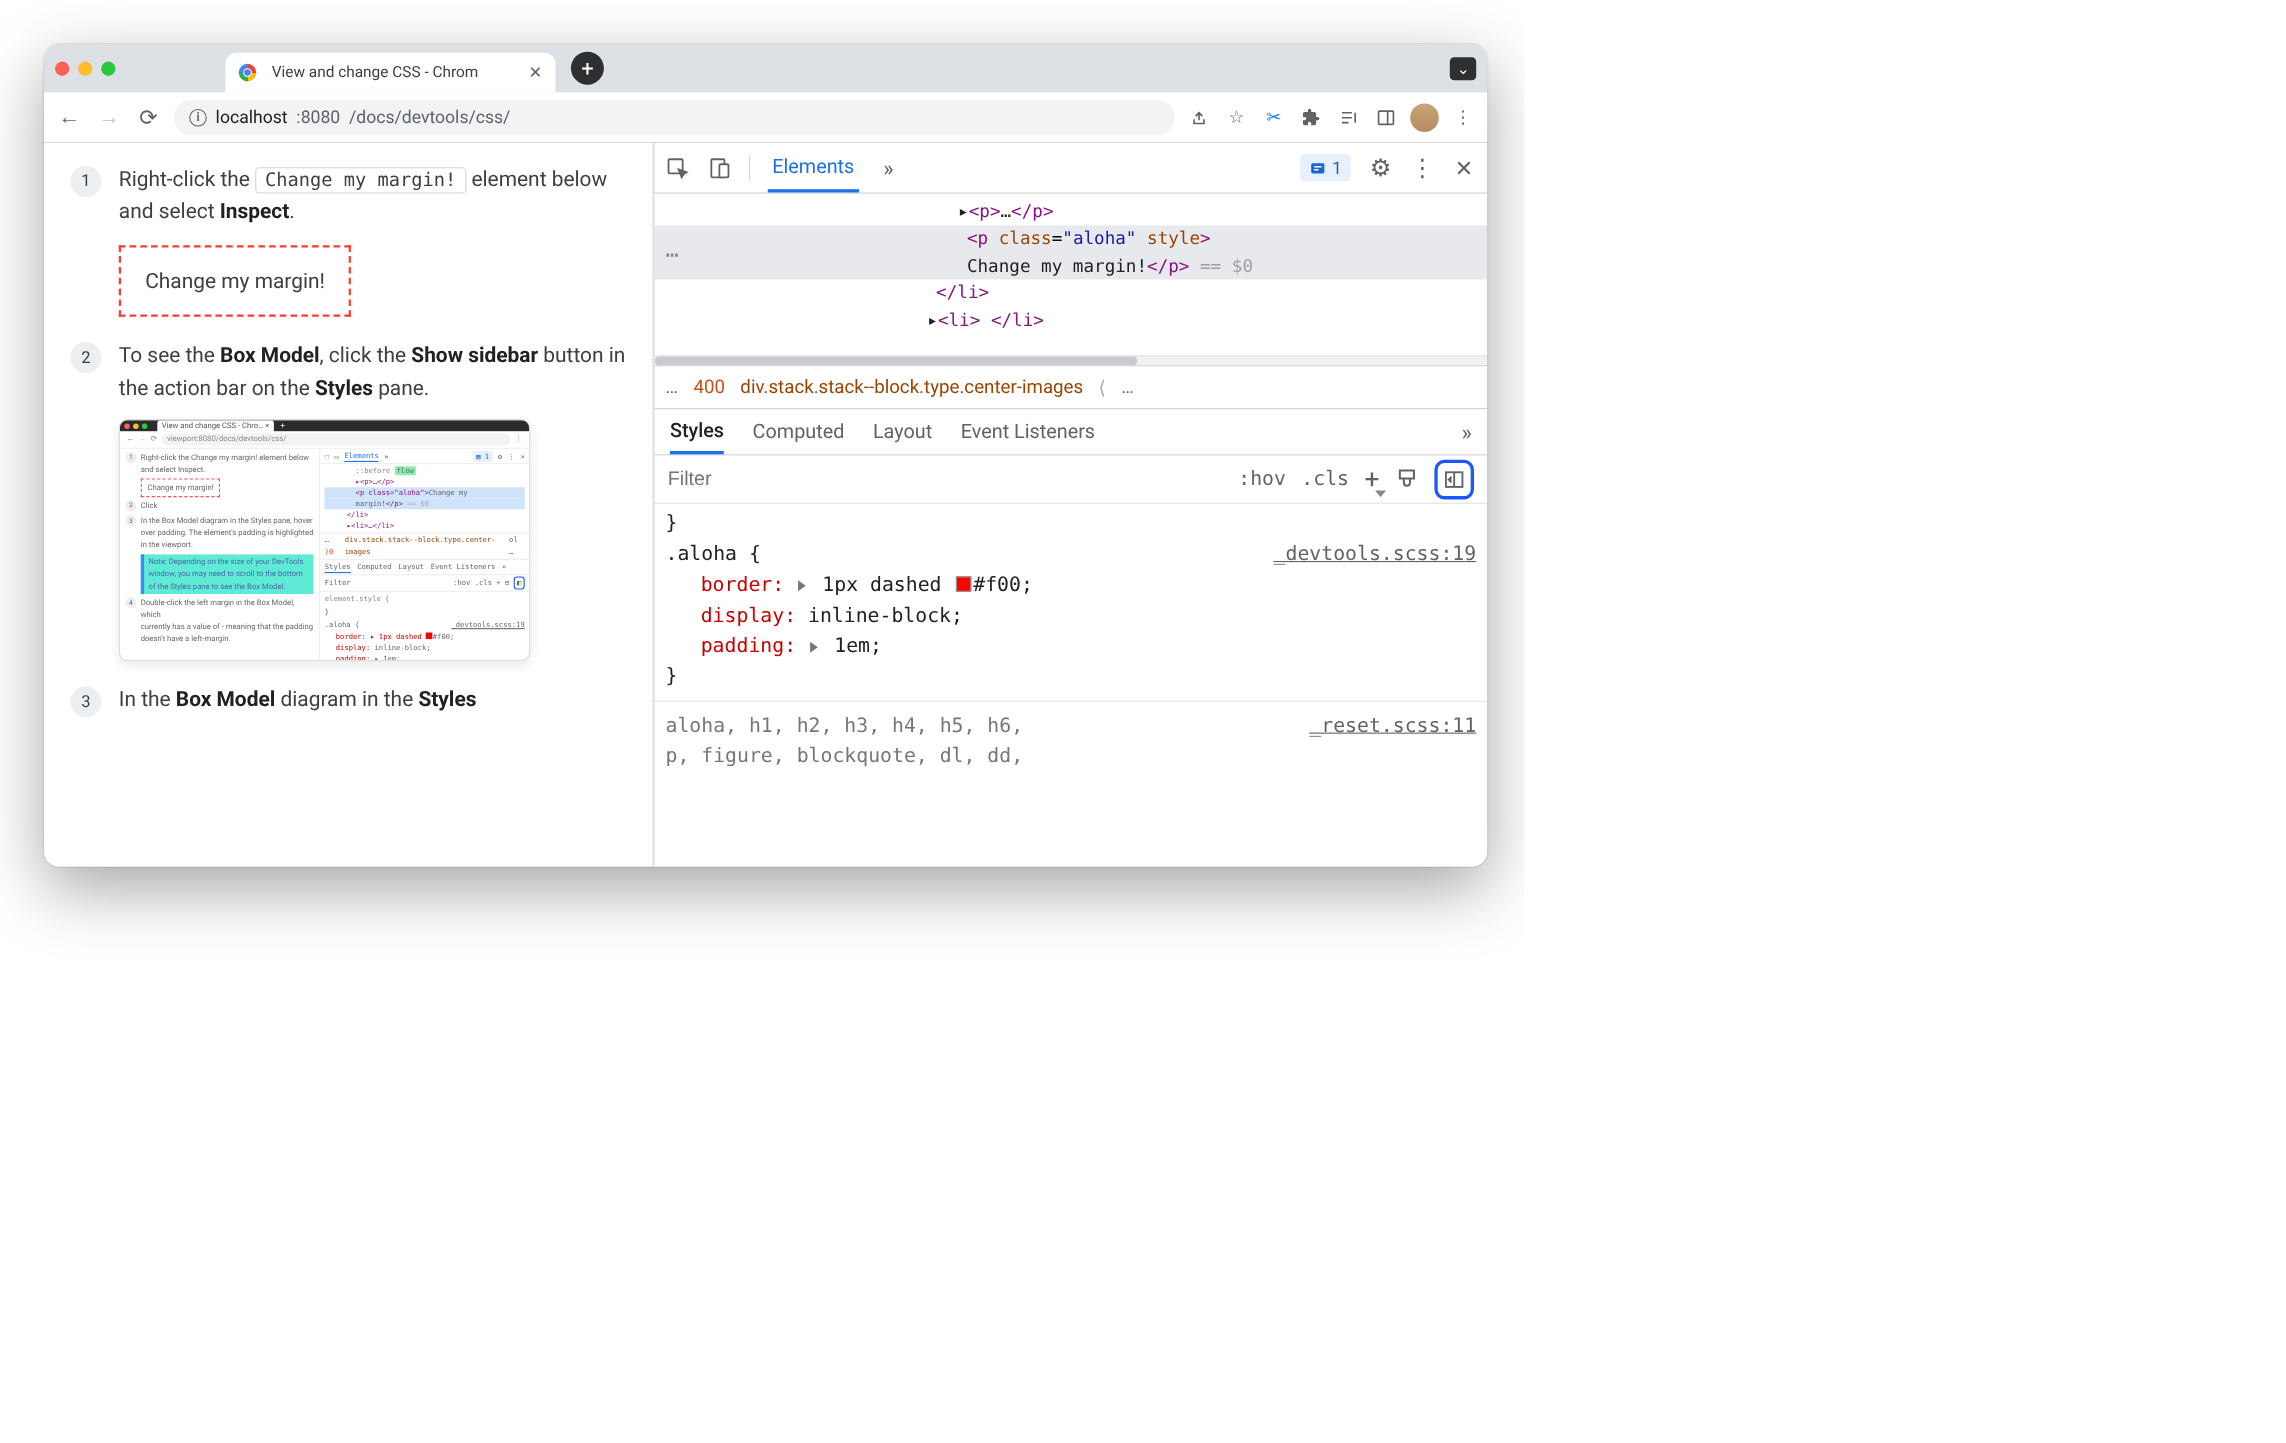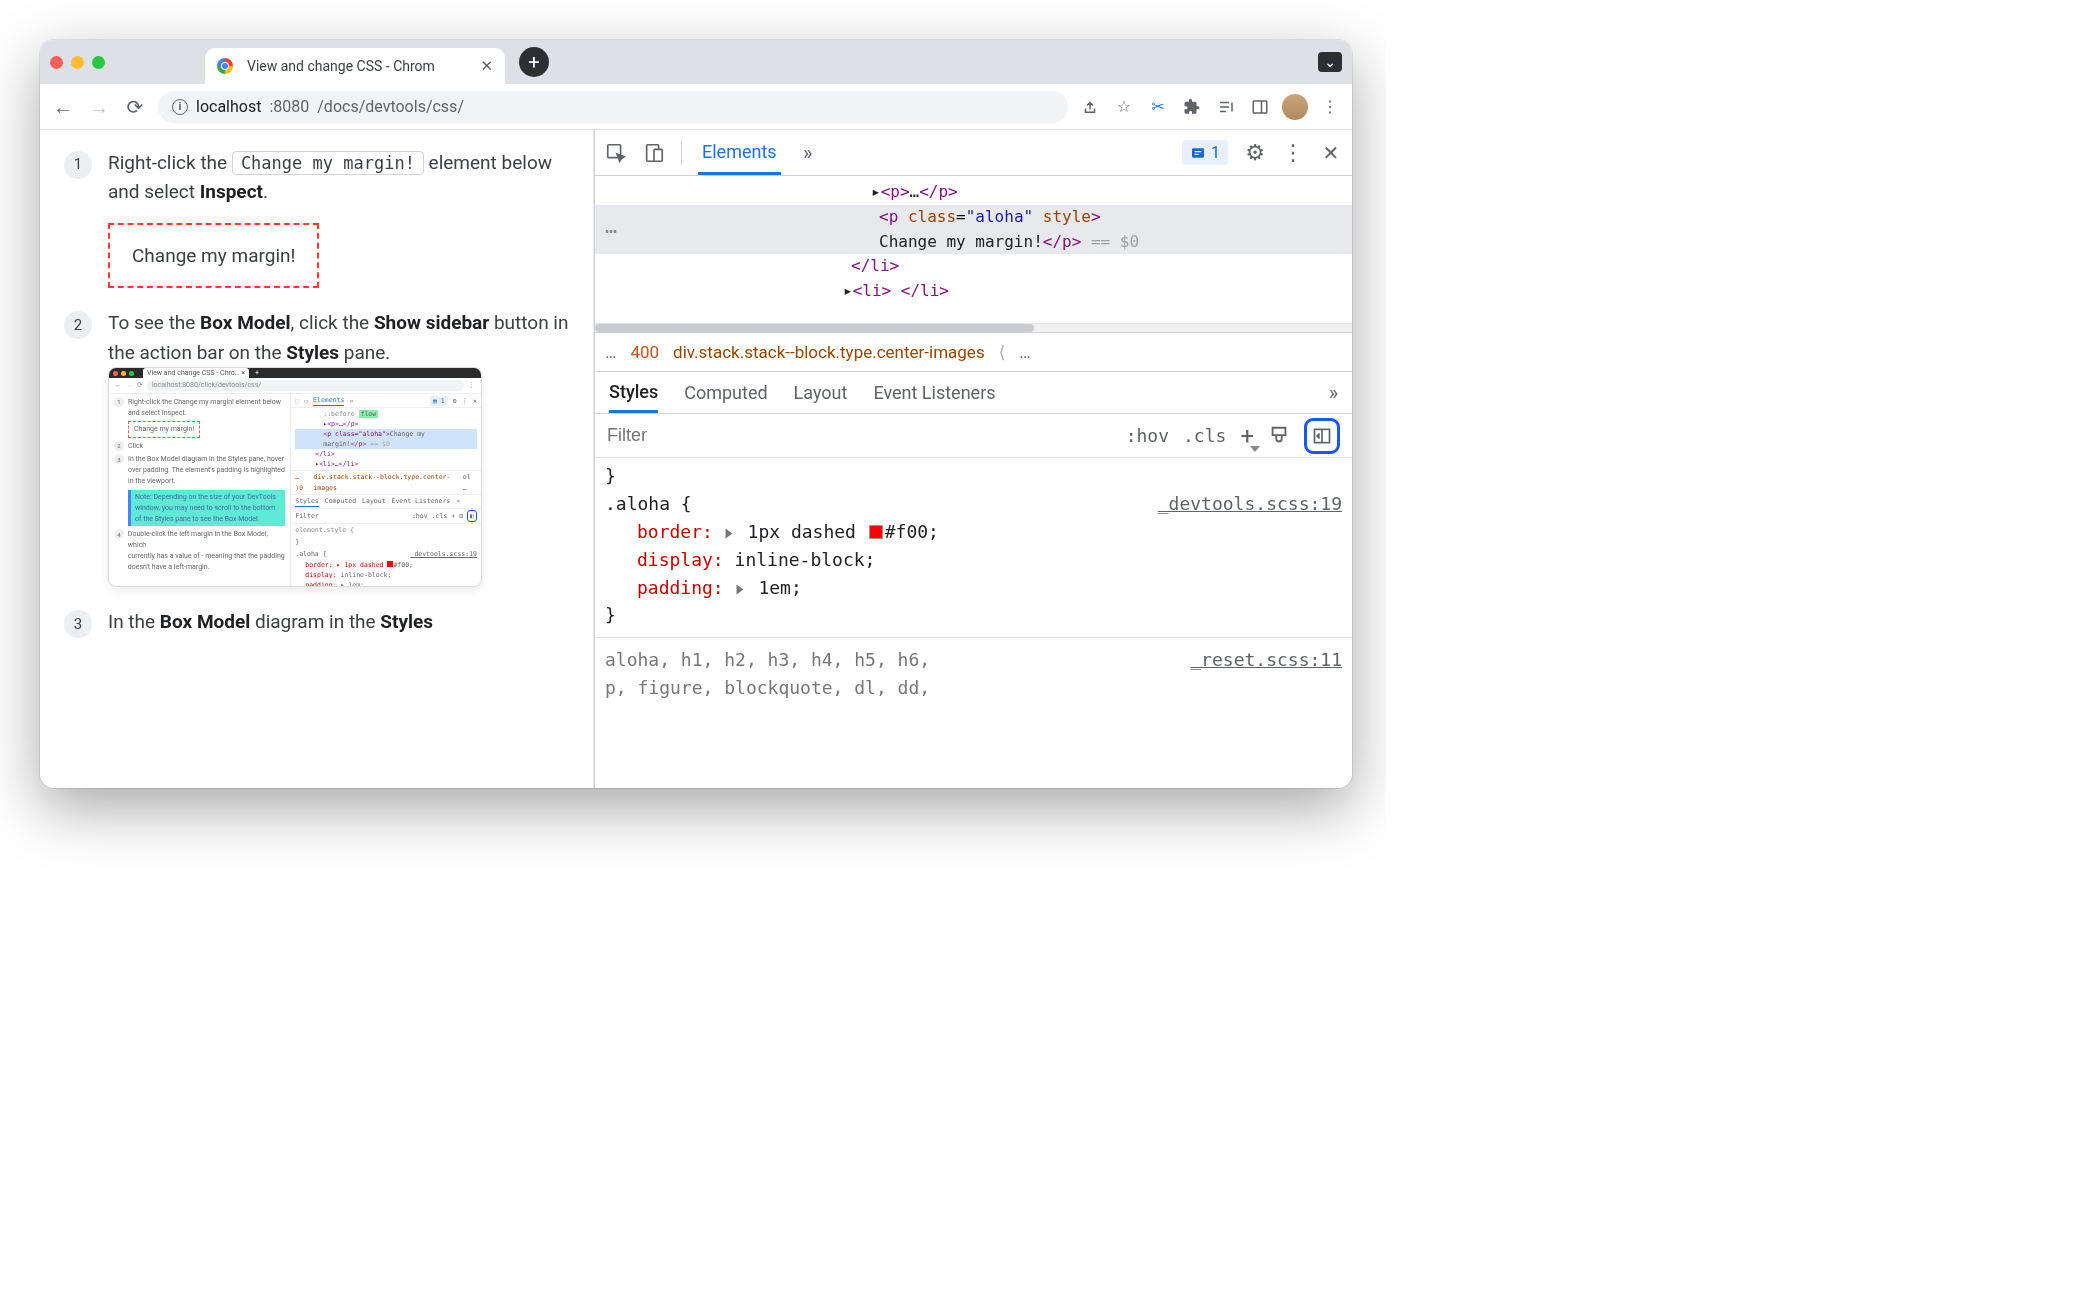--- a/index.html
+++ b/index.html
@@ -76,21 +76,21 @@
   .page{flex:0 0 554px;padding:18px 22px 18px 24px;overflow:hidden;font-size:19px;line-height:1.55;color:#3c4043;border-right:1px solid #e5e7eb}
   .devtools{flex:1;display:flex;flex-direction:column;min-width:0;border-left:1px solid #cfd2d6}
 
   ol.steps{list-style:none;counter-reset:st}
   ol.steps>li{display:flex;gap:16px;margin-bottom:20px}
   .stepnum{flex:0 0 28px;height:28px;border-radius:50%;background:#eceff1;color:#3c4043;font-size:15px;display:flex;align-items:center;justify-content:center;margin-top:3px}
   .steptxt{flex:1}
   .kbd{font-family:Menlo,Monaco,monospace;background:#fff;border:1px solid #d0d4d9;padding:1px 8px;border-radius:4px;font-size:17px}
   .strong{font-weight:700;color:#202124}
   .dashed-box{display:inline-block;border:2px dashed #ff3b30;padding:16px 22px;margin-top:16px;font-size:19px;color:#3c4043}
-  .shot{width:374px;height:220px;border:1px solid #dadce0;border-radius:8px;box-shadow:0 4px 10px rgba(0,0,0,.08);background:#fff;overflow:hidden;font-size:7px;color:#666}
+  .shot{width:374px;height:220px;border:1px solid #dadce0;border-radius:8px;margin-top:14px;box-shadow:0 4px 10px rgba(0,0,0,.08);background:#fff;overflow:hidden;font-size:7px;color:#666}
   .shot .sbar{height:10px;background:#2b2b2b;display:flex;align-items:center;padding:0 4px;gap:3px}
   .shot .sbar i{width:5px;height:5px;border-radius:50%;display:block}
 
   
   .dt-top{height:46px;border-bottom:1px solid #cfd2d6;display:flex;align-items:center;padding:0 10px;gap:16px}
   .dt-tab{font-size:18px;color:#5f6368;padding:10px 4px}
   .dt-tab.active{color:#1a73e8;border-bottom:3px solid #1a73e8}
   .chip{display:flex;align-items:center;gap:5px;background:#e8f0fe;color:#1967d2;border-radius:4px;padding:3px 8px;font-size:16px}
   .dt-icon{width:22px;height:22px;display:flex;align-items:center;justify-content:center;color:#5f6368}
 
@@ -212,21 +212,21 @@
                   <i style="background:#ff5f57"></i>
                   <i style="background:#febc2e"></i>
                   <i style="background:#28c840"></i>
                 <span style="color:#ccc;margin-left:6px;background:#fff;color:#555;padding:0 4px;border-radius:3px 3px 0 0">View and change CSS - Chro…  ×</span>
                 <span style="color:#fff;margin-left:3px">+</span>
               </div>
               <div style="padding:2px 6px;border-bottom:1px solid #eee;color:#888;display:flex;gap:4px;align-items:center">
                 <span>←</span>
                   <span style="opacity:.4">→</span>
                   <span>⟳</span>
-                <span style="background:#f1f3f4;border-radius:8px;padding:0 5px;flex:1">localhost:8080/click/devtools/css/</span>
+                <span style="background:#f1f3f4;border-radius:8px;padding:0 5px;flex:1">viewport:8080/docs/devtools/css/</span>
                 <span>⋮</span>
               </div>
               <div style="display:flex;height:calc(100% - 22px)">
                 <div style="flex:0 0 49%;padding:3px 5px;border-right:1px solid #eee">
                   <div style="display:flex;gap:4px">
                       <span style="background:#eee;border-radius:50%;width:10px;height:10px;display:flex;align-items:center;justify-content:center;font-size:6px">1</span>
                       <div><span>Right-click the  Change my margin!  element below</span><br><span>and select Inspect.</span><br><span style="border:1px dashed #f55;padding:2px 5px;display:inline-block;margin-top:2px">Change my margin!</span></div>
                     </div>
                   <div style="display:flex;gap:4px;margin-top:3px">
                       <span style="background:#eee;border-radius:50%;width:10px;height:10px;display:flex;align-items:center;justify-content:center;font-size:6px">2</span>

